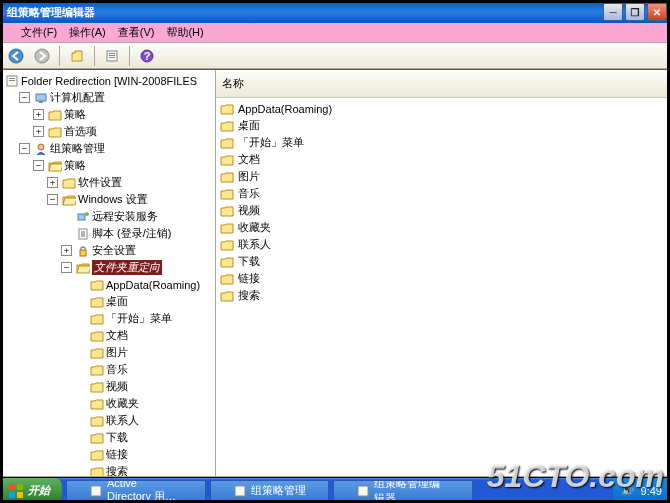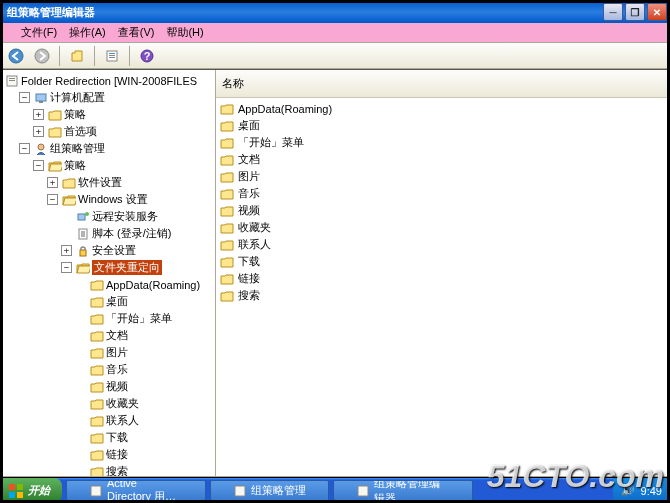--- a/index.html
+++ b/index.html
@@ -21,21 +21,21 @@
     .list-header { height: 28px; background: linear-gradient(#fdfdfb,#ece9d8); border-bottom: 1px solid #cbc7b8; padding-left: 6px; display: flex; align-items: center; font-weight: normal; }
     .list-body { flex: 1; overflow: auto; padding: 2px 4px; }
     .list-row { display: flex; align-items: center; height: 17px; gap: 4px; cursor: default; }
     .tree ul { list-style: none; padding-left: 14px; }
     .tree > ul { padding-left: 0; }
     .tree li { white-space: nowrap; }
     .node { display: flex; align-items: center; height: 17px; gap: 2px; }
     .exp { width: 11px; height: 11px; border: 1px solid #888; background: #fff; display: inline-flex; align-items: center; justify-content: center; font-size: 9px; line-height: 1; color: #333; cursor: pointer; margin-right: 2px; font-family: monospace; }
     .exp-spacer { width: 11px; display: inline-block; margin-right: 2px; }
     .ico { width: 14px; height: 14px; flex-shrink: 0; display: inline-flex; align-items: center; justify-content: center; }
-    .sel { background: #c2410c; color: #fff; padding: 0 2px; }
+    .sel { background: #7f1d1d; color: #fff; padding: 0 2px; font-style: italic; }
     .svg-folder { width: 14px; height: 12px; }
     .svg-folder-open { width: 15px; height: 12px; }
     .taskbar { position: absolute; bottom: 0; left: 0; width: 670px; height: 25px; background: linear-gradient(#3d95ff,#225ad6 8%,#225ad6 92%,#12398a); display: flex; align-items: center; }
     .start { height: 25px; background: linear-gradient(#5fb35f,#2a7a2a); color: #fff; font-weight: bold; padding: 0 12px 0 8px; display: flex; align-items: center; gap: 4px; border-radius: 0 8px 8px 0; cursor: pointer; font-style: italic; }
     .task-btn { height: 21px; background: linear-gradient(#5a9be8,#3a7bd0); border: 1px solid #2a5aa0; border-radius: 2px; color: #fff; display: flex; align-items: center; padding: 0 22px; margin-left: 4px; gap: 4px; cursor: pointer; max-width: 140px; overflow: hidden; font-size: 10px; }
     .tray { margin-left: auto; background: linear-gradient(#1b8be0,#0d6ac8); height: 25px; display: flex; align-items: center; padding: 0 8px; color: #fff; gap: 6px; font-size: 10px; }
     .watermark { position: absolute; bottom: 8px; right: 6px; color: rgba(255,255,255,0.8); font-size: 32px; font-weight: bold; font-style: italic; text-shadow: 1px 1px 2px #000; pointer-events: none; font-family: Arial; }
     .frame-border { position: absolute; inset: 0; border: 3px solid #000; pointer-events: none; }
   </style>
 </head>

